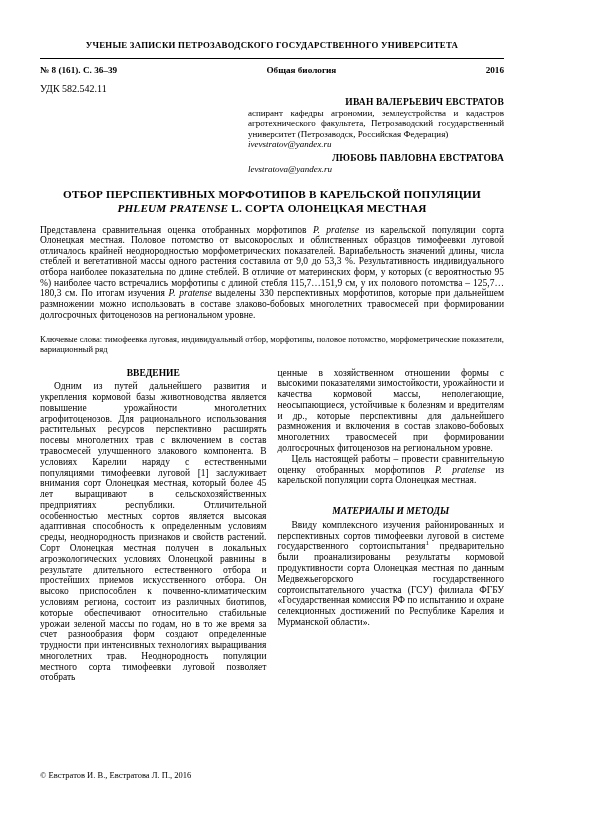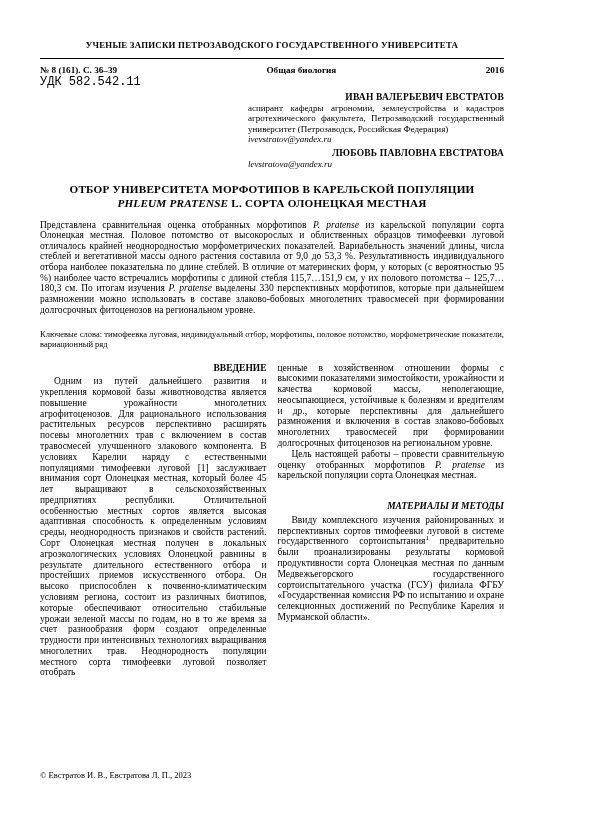--- a/index.html
+++ b/index.html
@@ -36,22 +36,22 @@
   .meta-row {
     display: flex;
     justify-content: space-between;
     align-items: flex-end;
     font-weight: bold;
     font-size: 9.2px;
     margin-top: 6px;
   }
   .meta-center { text-align: center; }
   .udc {
-    font-size: 12px;
-    font-family: Liberation Mono, monospace;
+    font-size: 10px;
+    margin-top: 8px;
   }
   .author-block {
     width: 256px;
     margin-left: auto;
     margin-top: 3px;
     font-size: 9px;
     line-height: 1.16;
   }
   .author-name {
     text-align: right;
@@ -93,21 +93,21 @@
   }
   .col {
     width: 255px;
     text-align: justify;
     font-size: 9.5px;
     line-height: 1.135;
   }
   .sec-heading {
     font-weight: bold;
     font-size: 9.5px;
-    text-align: right;
+    text-align: center;
     margin: 0 0 3px 0;
   }
   .sec-heading.mt { margin-top: 20px; font-style: italic; }
   .col p { margin: 0; }
   .col p.indent { text-indent: 14px; }
   .ital { font-style: italic; }
   sup { font-size: 7px; line-height: 0; }
   .copyright {
     position: absolute;
     left: 40px;
@@ -136,21 +136,21 @@
     <div class="author-affiliation">аспирант кафедры агрономии, землеустройства и кадастров агротехнического факультета, Петрозаводский государственный университет (Петрозаводск, Российская Федерация)</div>
     <div class="author-email">ivevstratov@yandex.ru</div>
   </div>
 
   <div class="author-block">
     <div class="author-name">ЛЮБОВЬ ПАВЛОВНА ЕВСТРАТОВА</div>
     <div class="author-email">levstratova@yandex.ru</div>
   </div>
 
   <div class="paper-title">
-    <div>ОТБОР УНИВЕРСИТЕТА МОРФОТИПОВ В КАРЕЛЬСКОЙ ПОПУЛЯЦИИ</div>
+    <div>ОТБОР ПЕРСПЕКТИВНЫХ МОРФОТИПОВ В КАРЕЛЬСКОЙ ПОПУЛЯЦИИ</div>
     <div><span class="ital">PHLEUM PRATENSE</span><span> L. СОРТА ОЛОНЕЦКАЯ МЕСТНАЯ</span></div>
   </div>
 
   <div class="abstract"><span>Представлена сравнительная оценка отобранных морфотипов </span><span class="ital">P. pratense</span><span> из карельской популяции сорта Олонецкая местная. Половое потомство от высокорослых и облиственных образцов тимофеевки луговой отличалось крайней неоднородностью морфометрических показателей. Вариабельность значений длины, числа стеблей и вегетативной массы одного растения составила от 9,0 до 53,3 %. Результативность индивидуального отбора наиболее показательна по длине стеблей. В отличие от материнских форм, у которых (с вероятностью 95 %) наиболее часто встречались морфотипы с длиной стебля 115,7…151,9 см, у их полового потомства – 125,7…180,3 см. По итогам изучения </span><span class="ital">P. pratense</span><span> выделены 330 перспективных морфотипов, которые при дальнейшем размножении можно использовать в составе злаково-бобовых многолетних травосмесей при формировании долгосрочных фитоценозов на региональном уровне.</span></div>
 
   <div class="keywords">Ключевые слова: тимофеевка луговая, индивидуальный отбор, морфотипы, половое потомство, морфометрические показатели, вариационный ряд</div>
 
   <div class="columns">
 
     <div class="col">
@@ -160,15 +160,15 @@
 
     <div class="col">
       <p>ценные в хозяйственном отношении формы с высокими показателями зимостойкости, урожайности и качества кормовой массы, неполегающие, неосыпающиеся, устойчивые к болезням и вредителям и др., которые перспективны для дальнейшего размножения и включения в состав злаково-бобовых многолетних травосмесей при формировании долгосрочных фитоценозов на региональном уровне.</p>
       <p class="indent"><span>Цель настоящей работы – провести сравнительную оценку отобранных морфотипов </span><span class="ital">P. pratense</span><span> из карельской популяции сорта Олонецкая местная.</span></p>
       <div class="sec-heading mt">МАТЕРИАЛЫ И МЕТОДЫ</div>
       <p class="indent"><span>Ввиду комплексного изучения районированных и перспективных сортов тимофеевки луговой в системе государственного сортоиспытания</span><sup>1</sup><span> предварительно были проанализированы результаты кормовой продуктивности сорта Олонецкая местная по данным Медвежьегорского государственного сортоиспытательного участка (ГСУ) филиала ФГБУ «Государственная комиссия РФ по испытанию и охране селекционных достижений по Республике Карелия и Мурманской области».</span></p>
     </div>
 
   </div>
 
-  <div class="copyright">© Евстратов И. В., Евстратова Л. П., 2023</div>
+  <div class="copyright">© Евстратов И. В., Евстратова Л. П., 2016</div>
 
 </div>
 
 </body></html>

